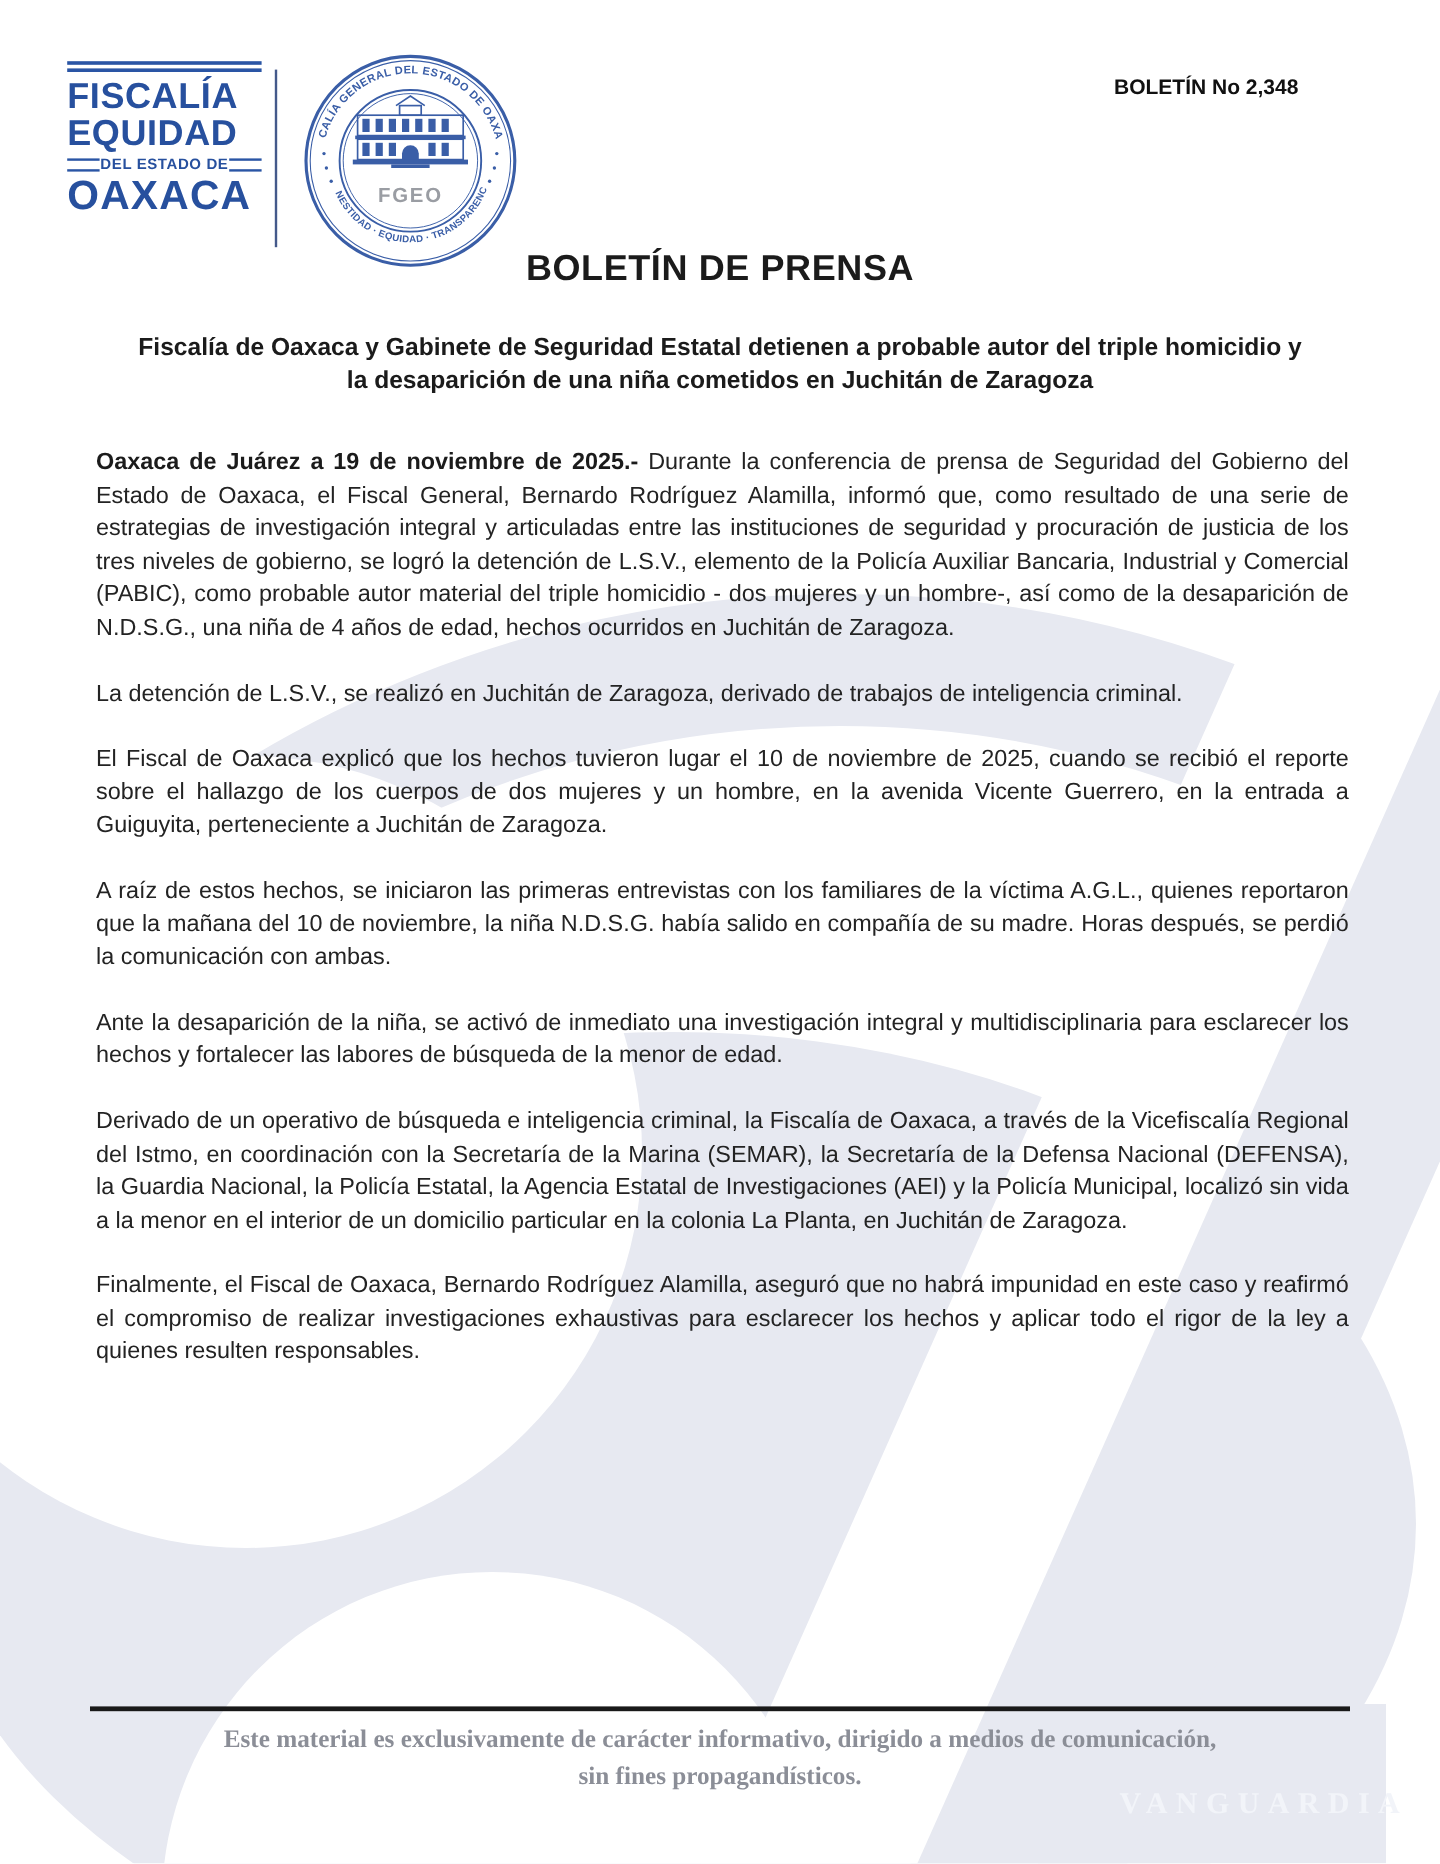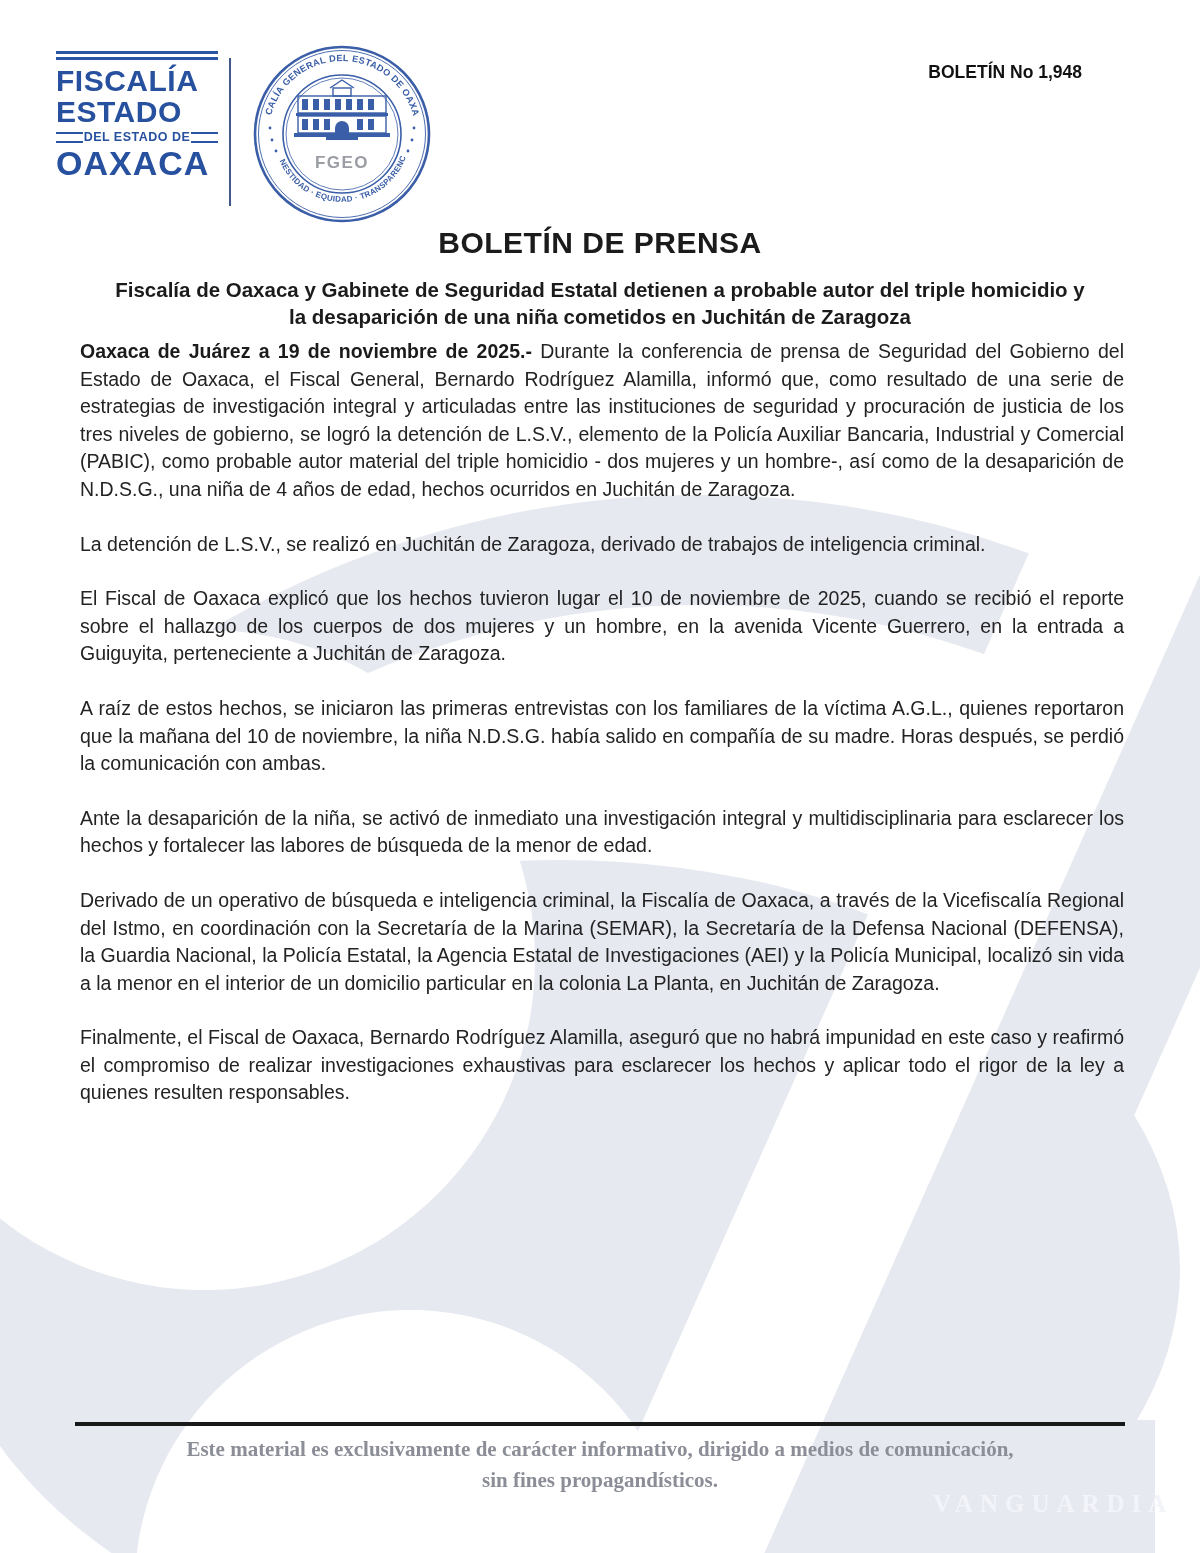--- a/index.html
+++ b/index.html
@@ -22,26 +22,26 @@
   .logo-mid{display:flex;align-items:center;gap:1px;margin-top:3px;}
   .logo-mid .mln{flex:1;height:7px;border-top:2px solid #2a55a5;border-bottom:2px solid #2a55a5;}
   .logo-w3{font-size:12.5px;font-weight:800;letter-spacing:.5px;white-space:nowrap;}
   .logo-w4{font-size:34px;font-weight:800;letter-spacing:1px;margin-top:1px;line-height:36px;}
   .hdr-divider{position:absolute;left:229px;top:58px;width:2px;height:148px;background:#44598a;}
   .seal{position:absolute;left:250px;top:42px;}
   .bulletin-no{position:absolute;top:62px;right:118px;font-size:17.5px;font-weight:bold;color:#111;}
 
   
   .doc-title{position:absolute;top:207px;left:0;width:100%;text-align:center;
-    font-size:30px;font-weight:bold;color:#1b1b1b;letter-spacing:.5px;margin-top:19px;}
+    font-size:30px;font-weight:bold;color:#1b1b1b;letter-spacing:.5px;}
   .headline{position:absolute;top:276px;left:105px;right:105px;text-align:center;
     font-size:20.5px;font-weight:bold;color:#1b1b1b;line-height:27px;}
 
   
-  .body-text{position:absolute;top:338px;left:80px;right:76px;}
+  .body-text{position:absolute;top:372px;left:80px;right:76px;}
   .para{margin:0 0 27px 0;font-size:19.5px;line-height:27.6px;text-align:justify;color:#232323;}
   .para strong{color:#1b1b1b;}
 
   
   .foot-rule{position:absolute;top:1422px;left:75px;width:1050px;height:4px;background:#191919;}
   .foot-note{position:absolute;top:1434px;left:80px;right:80px;text-align:center;
     font-family:"Liberation Serif", serif;font-weight:bold;font-size:21px;line-height:31px;color:#8b8e97;}
   .press-wm{position:absolute;top:1490px;left:933px;font-family:"Liberation Serif", serif;
     font-weight:bold;font-size:25px;letter-spacing:7px;color:#f2f4f9;white-space:nowrap;}
 </style>
@@ -61,21 +61,21 @@
   </svg>
 
   <div class="content">
 
     <div class="logo-block">
       <div class="logo-dlines">
         <div class="ln"></div>
           <div class="ln"></div>
       </div>
       <div class="logo-w1">FISCALÍA</div>
-      <div class="logo-w2">ESTADO</div>
+      <div class="logo-w2">EQUIDAD</div>
       <div class="logo-mid">
         <span class="mln"></span>
         <span class="logo-w3">DEL ESTADO DE</span>
         <span class="mln"></span>
       </div>
       <div class="logo-w4">OAXACA</div>
     </div>
 
     <div class="hdr-divider"></div>
 
@@ -125,21 +125,21 @@
           <rect x="15" y="-15" width="6" height="11"></rect>
             <rect x="26" y="-15" width="6" height="11"></rect>
           <path d="M -7 -1 L -7 -6 A 7 7 0 0 1 7 -6 L 7 -1 Z"></path>
           <rect x="-48" y="-1" width="96" height="4"></rect>
           <rect x="-16" y="3" width="32" height="3"></rect>
         </g>
       </g>
       <text x="0" y="34" text-anchor="middle" font-family="Liberation Sans, sans-serif" font-size="17" font-weight="bold" fill="#9a9da3" letter-spacing="1.5">FGEO</text>
     </svg>
 
-    <div class="bulletin-no">BOLETÍN No 1,948</div>
+    <div class="bulletin-no">BOLETÍN No 2,348</div>
 
     <div class="doc-title">BOLETÍN DE PRENSA</div>
     <div class="headline">Fiscalía de Oaxaca y Gabinete de Seguridad Estatal detienen a probable autor del triple homicidio y la desaparición de una niña cometidos en Juchitán de Zaragoza</div>
 
     <div class="body-text">
         <p class="para"><strong>Oaxaca de Juárez a 19 de noviembre de 2025.- </strong>Durante la conferencia de prensa de Seguridad del Gobierno del Estado de Oaxaca, el Fiscal General, Bernardo Rodríguez Alamilla, informó que, como resultado de una serie de estrategias de investigación integral y articuladas entre las instituciones de seguridad y procuración de justicia de los tres niveles de gobierno, se logró la detención de L.S.V., elemento de la Policía Auxiliar Bancaria, Industrial y Comercial (PABIC), como probable autor material del triple homicidio - dos mujeres y un hombre-, así como de la desaparición de N.D.S.G., una niña de 4 años de edad, hechos ocurridos en Juchitán de Zaragoza.</p>
         <p class="para">La detención de L.S.V., se realizó en Juchitán de Zaragoza, derivado de trabajos de inteligencia criminal.</p>
         <p class="para">El Fiscal de Oaxaca explicó que los hechos tuvieron lugar el 10 de noviembre de 2025, cuando se recibió el reporte sobre el hallazgo de los cuerpos de dos mujeres y un hombre, en la avenida Vicente Guerrero, en la entrada a Guiguyita, perteneciente a Juchitán de Zaragoza.</p>
         <p class="para">A raíz de estos hechos, se iniciaron las primeras entrevistas con los familiares de la víctima A.G.L., quienes reportaron que la mañana del 10 de noviembre, la niña N.D.S.G. había salido en compañía de su madre. Horas después, se perdió la comunicación con ambas.</p>
         <p class="para">Ante la desaparición de la niña, se activó de inmediato una investigación integral y multidisciplinaria para esclarecer los hechos y fortalecer las labores de búsqueda de la menor de edad.</p>

